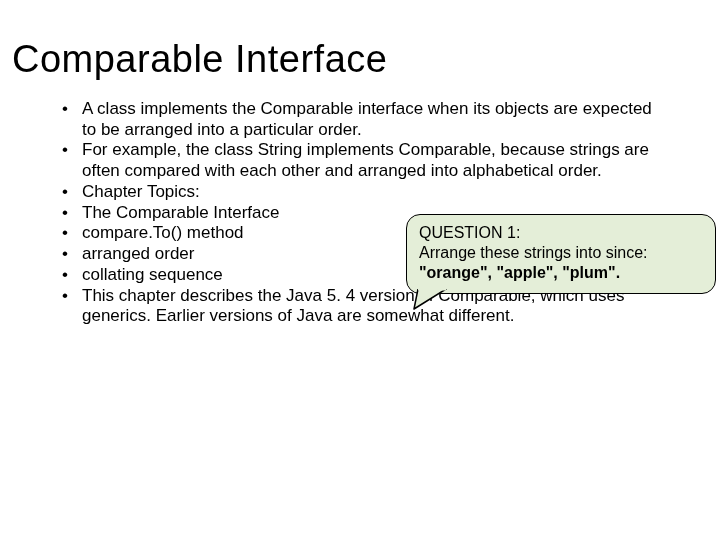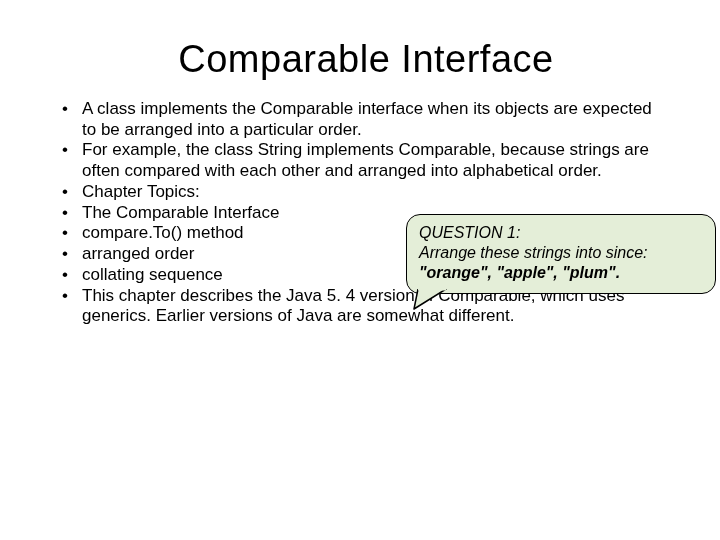--- a/index.html
+++ b/index.html
@@ -12,21 +12,21 @@
     color: #000;
     overflow: hidden;
   }
   .slide {
     position: relative;
     width: 720px;
     height: 540px;
     box-sizing: border-box;
   }
   .title {
-    text-align: center;
+    text-align: left;
     font-size: 38px;
     font-weight: 400;
     margin: 38px 0 18px 12px;
     letter-spacing: 0.5px;
   }
   .content {
     position: relative;
     margin: 0 36px 0 36px;
   }
   ul.bullets {
@@ -46,21 +46,20 @@
     position: absolute;
     left: 10px;
     top: 0;
     font-size: 17px;
   }
   .callout-wrap {
     position: absolute;
     left: 370px;
     top: 115px;
     width: 310px;
-    font-style: italic;
   }
   .callout-box {
     border: 1.5px solid #000;
     border-radius: 14px;
     background: #e4eed8;
     padding: 8px 12px 10px 12px;
     font-size: 16px;
     line-height: 1.25;
   }
   .callout-q {

